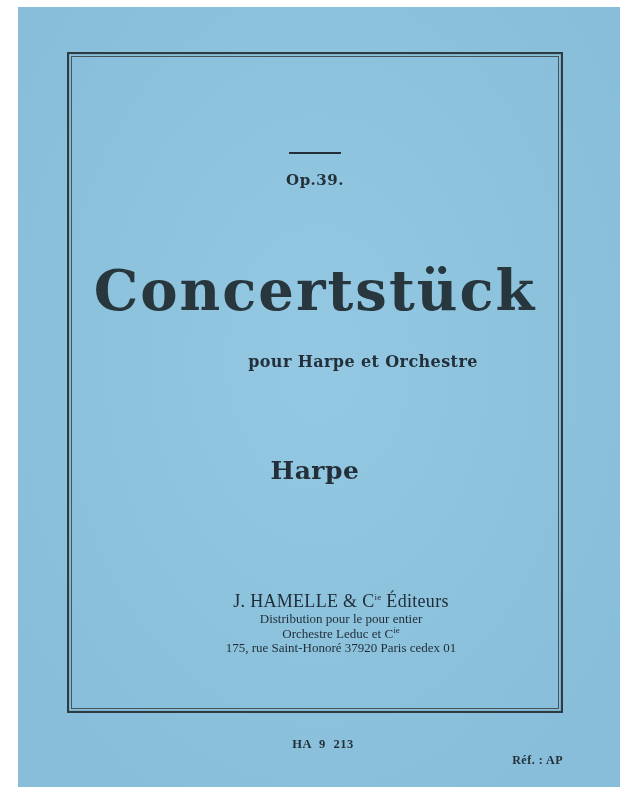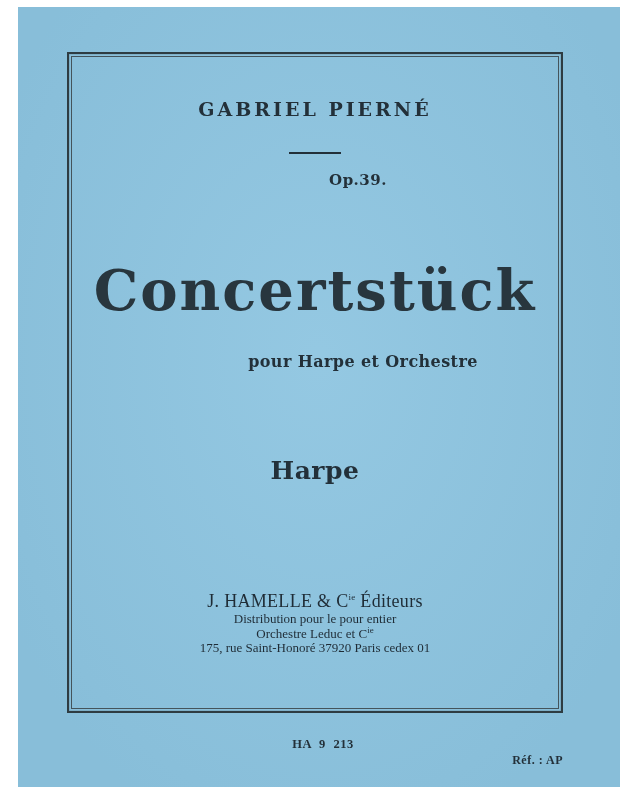--- a/index.html
+++ b/index.html
@@ -73,21 +73,20 @@
     height: 2px;
     background: #233039;
   }
   .opus {
     top: 117px;
     font-family: "DejaVu Serif", serif;
     font-weight: bold;
     font-size: 15px;
     letter-spacing: 0.5px;
     line-height: 1.2;
-    padding-left: 43px;
   }
   .main-title {
     top: 204px;
     font-family: "DejaVu Serif", serif;
     font-weight: bold;
     font-size: 56px;
     letter-spacing: 2px;
     line-height: 1.15;
     color: #28363e;
   }
@@ -108,20 +107,21 @@
     letter-spacing: 0.5px;
     line-height: 1.2;
   }
   .publisher-block {
     position: absolute;
     top: 537px;
     left: 0;
     width: 100%;
     text-align: center;
     color: #1f2c36;
+    padding-left: 26px;
   }
   .publisher-name {
     font-size: 18px;
     line-height: 21px;
     letter-spacing: 0.3px;
   }
   .publisher-small {
     font-size: 13px;
     line-height: 14.5px;
   }
@@ -162,21 +162,20 @@
 <body>
 
 <div class="scan">
   <div class="cover-page">
 
     <div class="border-frame">
       <div class="border-frame-inner"></div>
 
       <div class="frame-content">
 
-        <div class="centered-line composer">GABRIEL PIERNÉ</div>
 
         <div class="divider-rule"></div>
 
         <div class="centered-line opus">Op.39.</div>
 
         <div class="centered-line main-title">Concertstück</div>
 
         <div class="centered-line subtitle">pour Harpe et Orchestre</div>
 
         <div class="centered-line instrument">Harpe</div>

